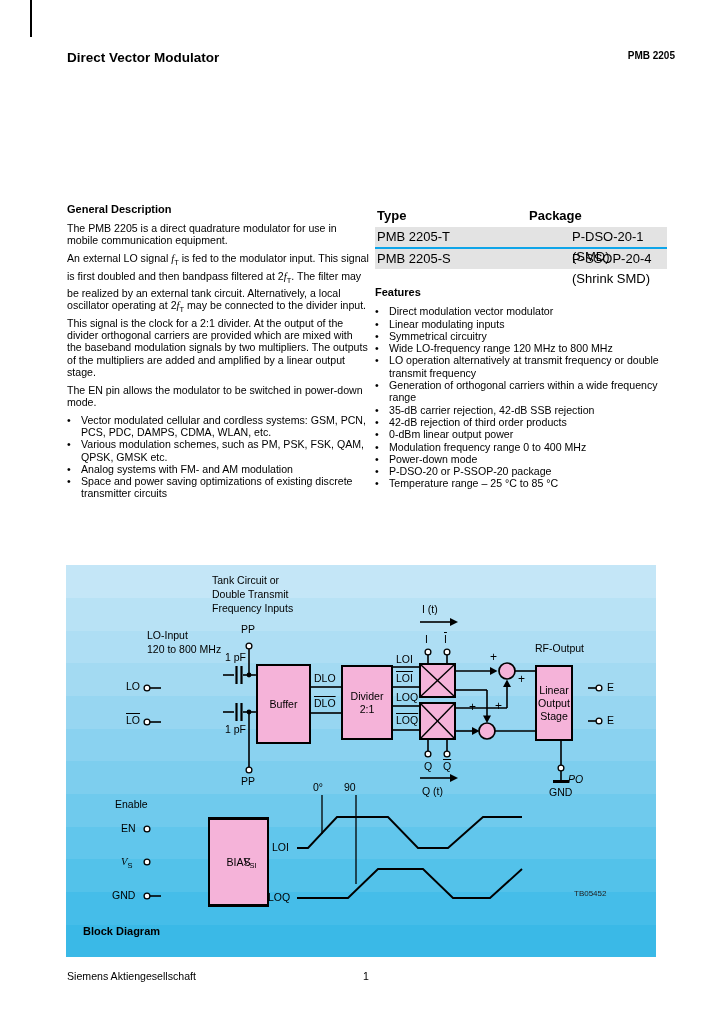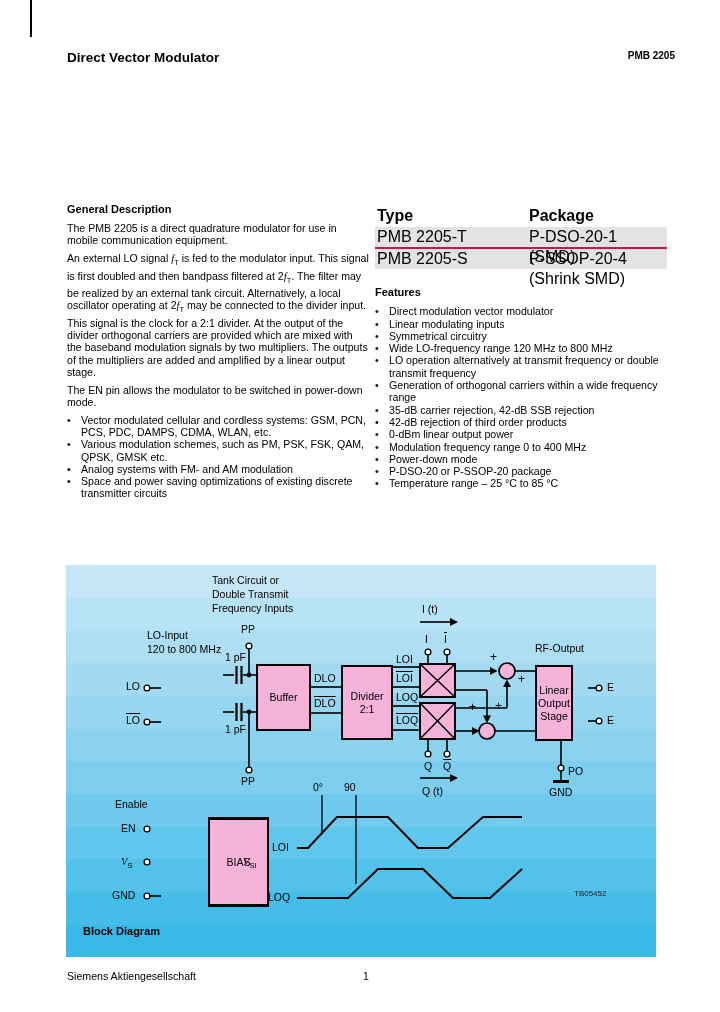--- a/index.html
+++ b/index.html
@@ -15,24 +15,24 @@
   .col-right{left:375px;width:296px;}
   h3{font-size:11px;line-height:12px;margin:0 0 7px 0;}
   .mt1{margin-top:13px;} .mt2{margin-top:17px;}
   p{margin:0 0 5.5px 0;}
   i.math{font-family:"Liberation Serif",serif;font-style:italic;}
   sub{font-size:7.5px;}
   .li{display:flex;margin:0;}
   .dot{width:14px;flex:0 0 14px;}
   .litext{flex:1;}
   
-  .otable{width:292px;font-size:16px;margin-top:7px;}
+  .otable{width:292px;font-size:13px;margin-top:7px;}
   .thead{display:flex;font-weight:bold;padding-bottom:5px;}
-  .trow{display:flex;background:#e3e3e3;height:20px;line-height:20px;}
-  .trow + .trow{border-top:2px solid #be185d;}
+  .trow{display:flex;background:#e3e3e3;height:20px;line-height:20px;gap:43px;}
+  .trow + .trow{border-top:2px solid #0ea5e9;}
   .tcell{padding-left:2px;}
   .thead .tcell:first-child,.trow .tcell:first-child{width:150px;flex:0 0 150px;}
   
   .diagram{
     position:absolute;left:66px;top:565px;width:590px;height:392px;
     background:linear-gradient(to bottom,
       #c4e6f7 0,#c4e6f7 33px,#b8e2f5 33px,#b8e2f5 66px,#aedef4 66px,#aedef4 98px,
       #a3daf2 98px,#a3daf2 131px,#97d6f1 131px,#97d6f1 164px,#8ad2f0 164px,#8ad2f0 196px,
       #7dceee 196px,#7dceee 229px,#6fcaed 229px,#6fcaed 262px,#61c6ec 262px,#61c6ec 294px,
       #53c2ea 294px,#53c2ea 327px,#45bde9 327px,#45bde9 360px,#3ab9e7 360px,#3ab9e7 392px);
@@ -263,21 +263,21 @@
       <circle cx="533" cy="123" r="2.9"></circle>
       <circle cx="533" cy="156" r="2.9"></circle>
       <circle cx="495" cy="203" r="2.9"></circle>
       <circle cx="81" cy="264" r="2.9"></circle>
       <circle cx="81" cy="297" r="2.9"></circle>
       <circle cx="81" cy="331" r="2.9"></circle>
       <circle cx="167" cy="297" r="2.9"></circle>
     </g>
   </svg>
 
-  <div class="blk" style="left:190px;top:99px;width:55px;height:67px;">Buffer</div>
+  <div class="blk" style="left:190px;top:99px;width:55px;height:80px;">Buffer</div>
   <div class="blk" style="left:275px;top:100px;width:52px;height:75px;">Divider
 2:1</div>
   <div class="blk" style="left:469px;top:100px;width:38px;height:76px;">Linear
 Output
 Stage</div>
   <div class="blk blk-bias" style="left:95px;top:252px;width:61px;height:90px;margin-left:47px;">BIAS</div>
 
   <div class="dlabel small-note" style="left:146px;top:8px;">Tank Circuit or
 Double Transmit
 Frequency Inputs</div>
@@ -301,21 +301,21 @@
   <div class="dlabel" style="left:358px;top:195px;">Q</div>
   <div class="dlabel ovl" style="left:377px;top:195px;">Q</div>
   <div class="dlabel" style="left:356px;top:220px;">Q (t)</div>
   <div class="dlabel plus" style="left:424px;top:86px;">+</div>
   <div class="dlabel plus" style="left:452px;top:108px;">+</div>
   <div class="dlabel plus" style="left:403px;top:136px;">+</div>
   <div class="dlabel plus" style="left:429px;top:135px;">+</div>
   <div class="dlabel" style="left:469px;top:77px;">RF-Output</div>
   <div class="dlabel" style="left:541px;top:116px;">E</div>
   <div class="dlabel" style="left:541px;top:149px;">E</div>
-  <div class="dlabel" style="left:502px;top:200px;">PO</div>
+  <div class="dlabel" style="left:502px;top:208px;font-style:italic;">PO</div>
   <div class="dlabel" style="left:483px;top:221px;">GND</div>
   <div class="dlabel" style="left:49px;top:233px;">Enable</div>
   <div class="dlabel" style="left:55px;top:257px;">EN</div>
   <div class="dlabel" style="left:55px;top:290px;"><i class="math">V</i><sub>S</sub></div>
   <div class="dlabel" style="left:46px;top:324px;">GND</div>
   <div class="dlabel" style="left:177px;top:290px;"><i class="math">V</i><sub>SI</sub></div>
   <div class="dlabel" style="left:247px;top:216px;">0°</div>
   <div class="dlabel" style="left:278px;top:216px;">90</div>
   <div class="dlabel" style="left:206px;top:276px;">LOI</div>
   <div class="dlabel" style="left:202px;top:326px;">LOQ</div>

